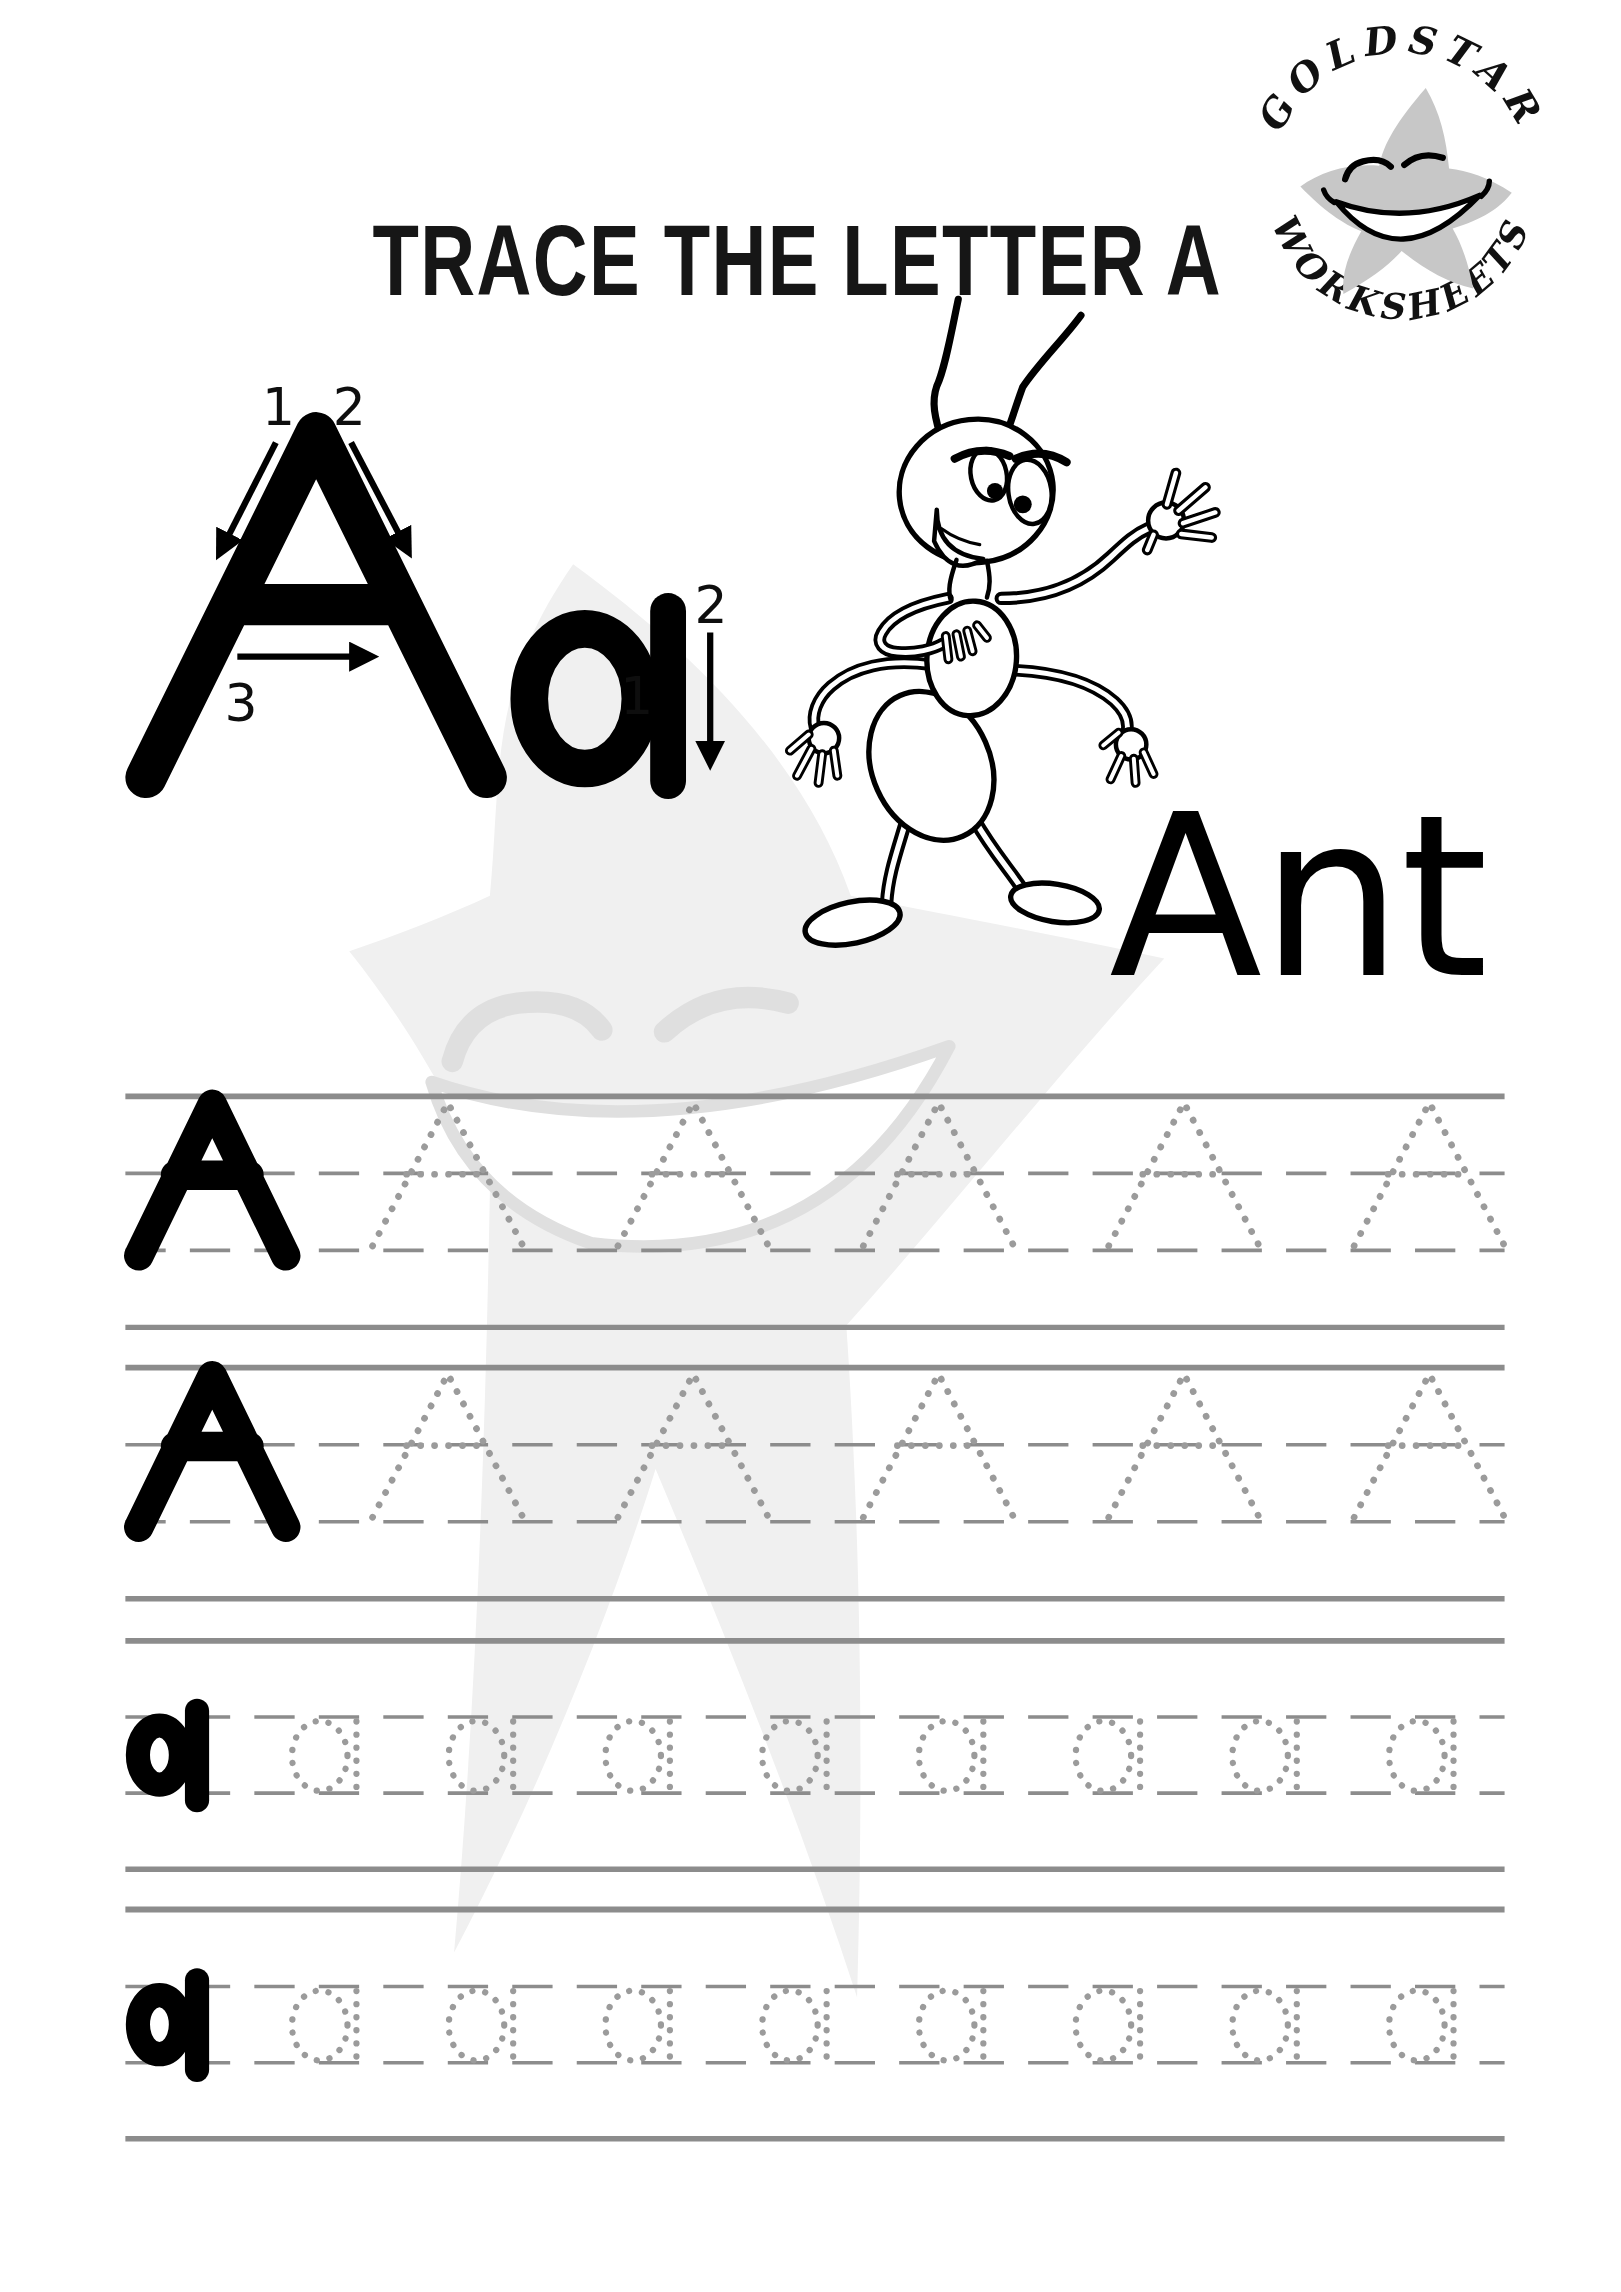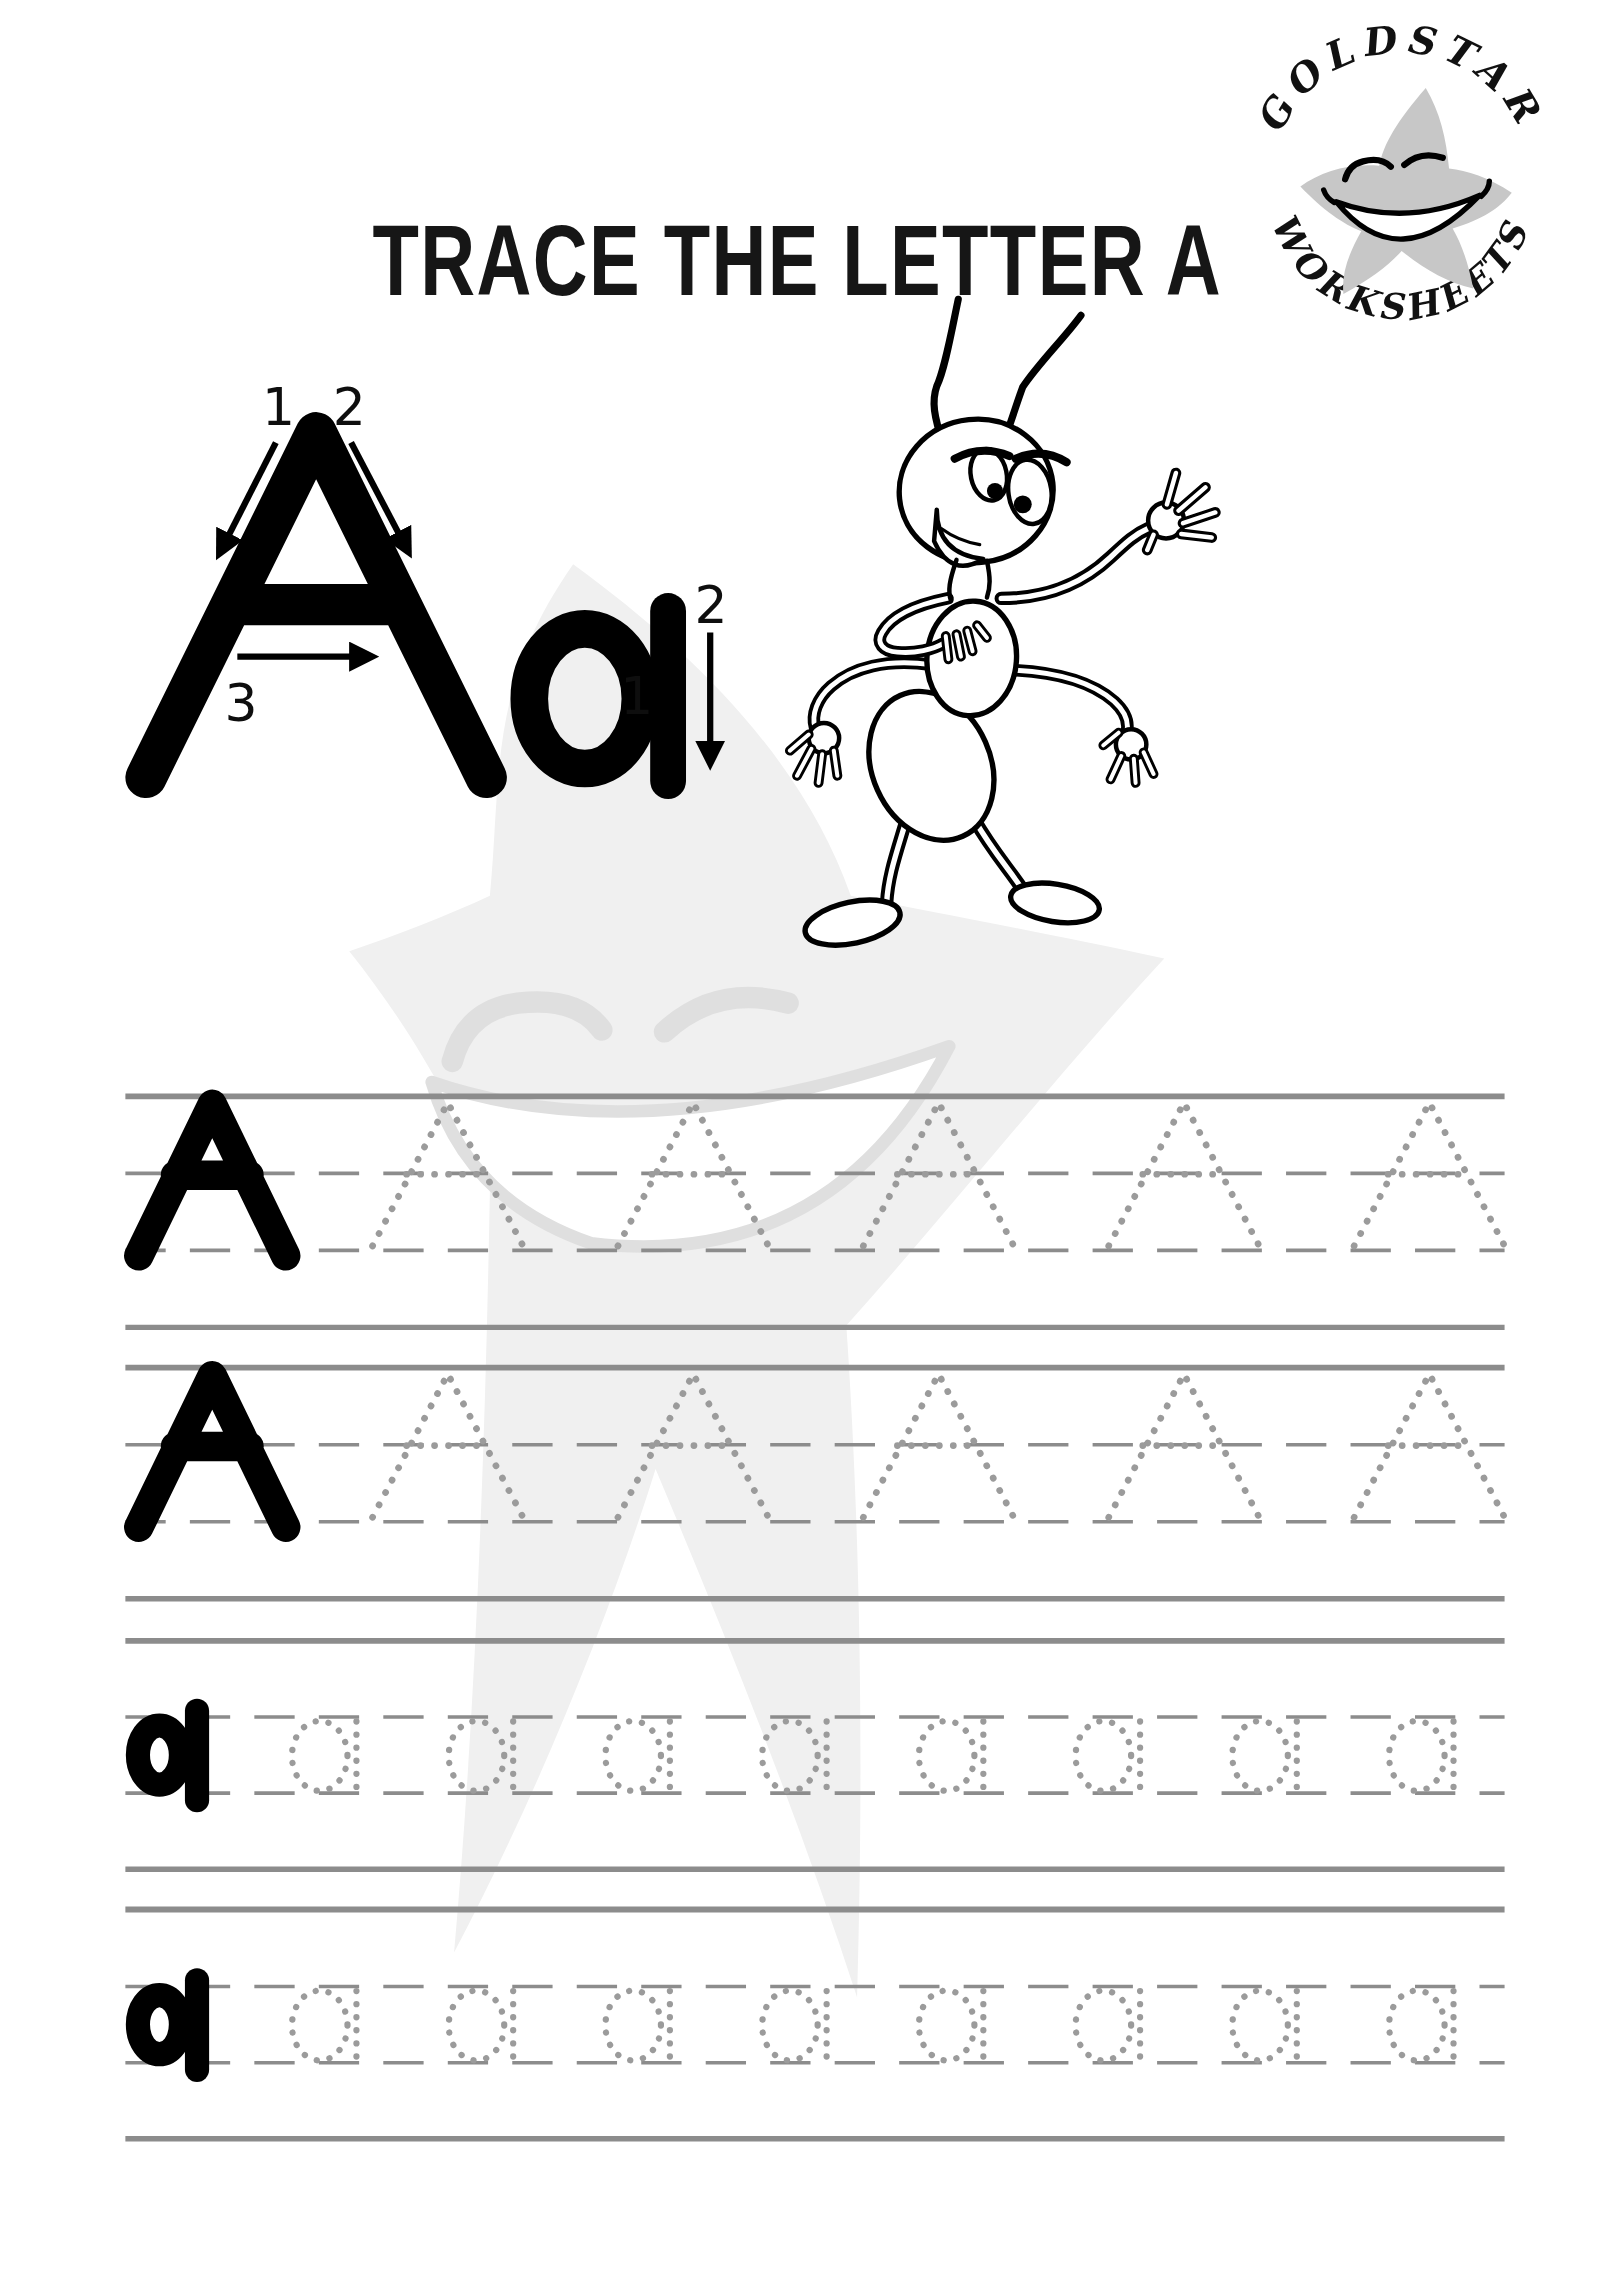--- a/index.html
+++ b/index.html
@@ -261,14 +261,15 @@
           </g>
           <g fill="none" stroke="#9b9b9b" stroke-width="7" stroke-linecap="round" stroke-dasharray="0.1 14.5">
             <ellipse cx="1582" cy="2261.5" rx="31" ry="39"></ellipse>
             <line x1="1623" y1="2223" x2="1623" y2="2300"></line>
           </g>
         </g>
       </g>
   </svg>
 
   <h1 class="title">TRACE THE LETTER A</h1>
+  <div class="ant-word">Ant</div>
 </div>
 
 
 </body></html>

